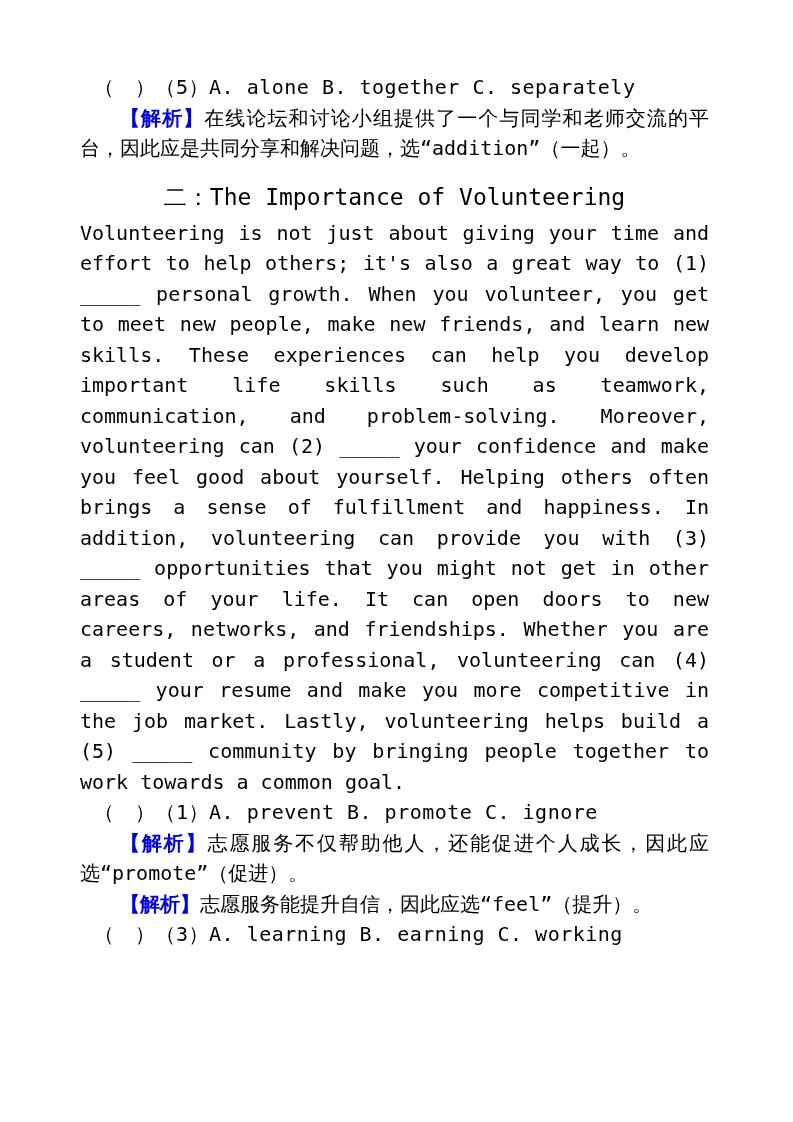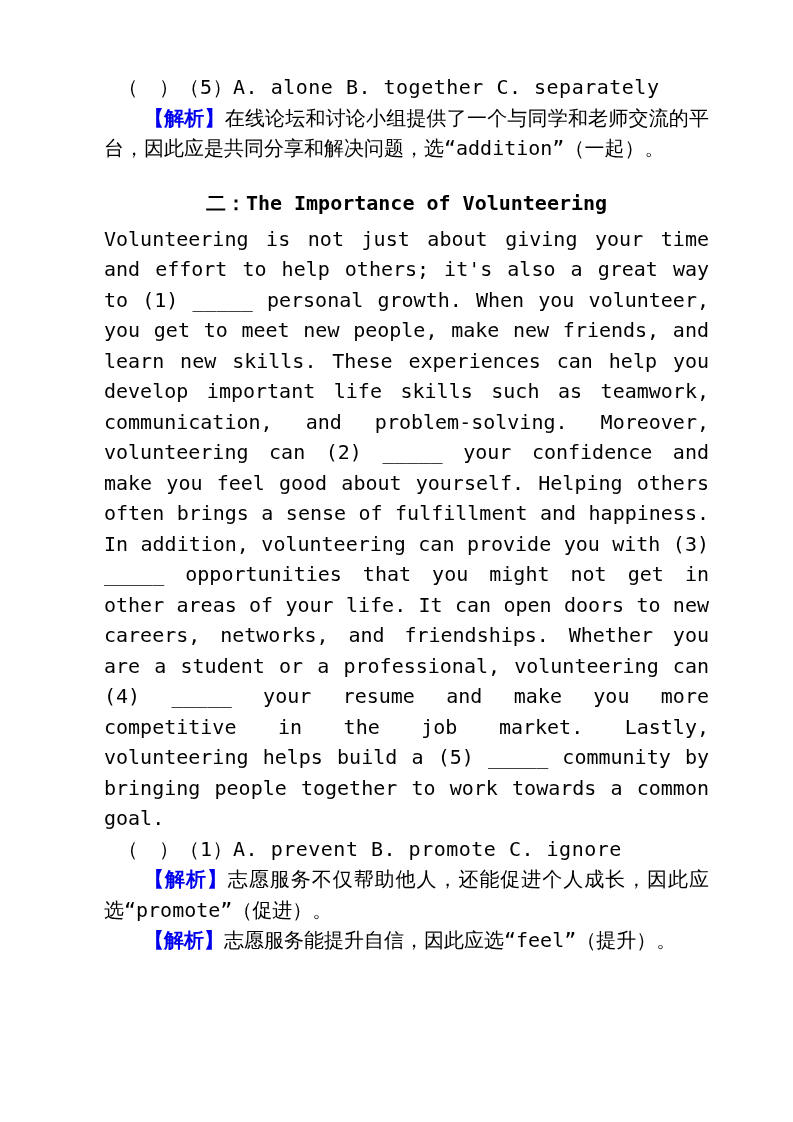--- a/index.html
+++ b/index.html
@@ -6,21 +6,21 @@
     margin: 0;
     padding: 0;
     background: #ffffff;
   }
   .page {
     position: relative;
     width: 793px;
     height: 1122px;
     background: #ffffff;
     box-sizing: border-box;
-    padding: 72px 84px 0 104px;
+    padding: 72px 84px 0 80px;
     font-family: "DejaVu Sans Mono", "DejaVu Sans", monospace;
     font-size: 20px;
     line-height: 30.5px;
     color: #000000;
     overflow: hidden;
   }
   .question-line {
     padding-left: 14px;
     white-space: nowrap;
     letter-spacing: 0.5px;
@@ -29,24 +29,24 @@
     text-align: justify;
     text-justify: inter-word;
   }
   .analysis .label {
     color: #0000ee;
     font-weight: bold;
     margin-left: 40px;
   }
   .section-heading {
     text-align: center;
-    font-weight: bold;
-    font-size: 20px;
+    font-weight: normal;
+    font-size: 23px;
     line-height: 34px;
-    margin: 22px 0 4px 0;
+    margin: 16px 0 4px 0;
   }
   .passage {
     text-align: justify;
     text-justify: inter-word;
   }
   .qa-block { margin: 0; }
 </style>
 </head>
 <body>
 
@@ -60,14 +60,15 @@
 
   <p class="passage qa-block">Volunteering is not just about giving your time and effort to help others; it's also a great way to (1) _____ personal growth. When you volunteer, you get to meet new people, make new friends, and learn new skills. These experiences can help you develop important life skills such as teamwork, communication, and problem-solving. Moreover, volunteering can (2) _____ your confidence and make you feel good about yourself. Helping others often brings a sense of fulfillment and happiness. In addition, volunteering can provide you with (3) _____ opportunities that you might not get in other areas of your life. It can open doors to new careers, networks, and friendships. Whether you are a student or a professional, volunteering can (4) _____ your resume and make you more competitive in the job market. Lastly, volunteering helps build a (5) _____ community by bringing people together to work towards a common goal.</p>
 
   <div class="question-line">（　）（1）A. prevent B. promote C. ignore</div>
 
   <p class="analysis qa-block"><span class="label">【解析】</span><span>志愿服务不仅帮助他人，还能促进个人成长，因此应选“promote”（促进）。</span></p>
 
 
   <p class="analysis qa-block"><span class="label">【解析】</span><span>志愿服务能提升自信，因此应选“feel”（提升）。</span></p>
 
+  <div class="question-line">（　）（3）A. learning B. earning C. working</div>
 
 </div>
 
 </body></html>

